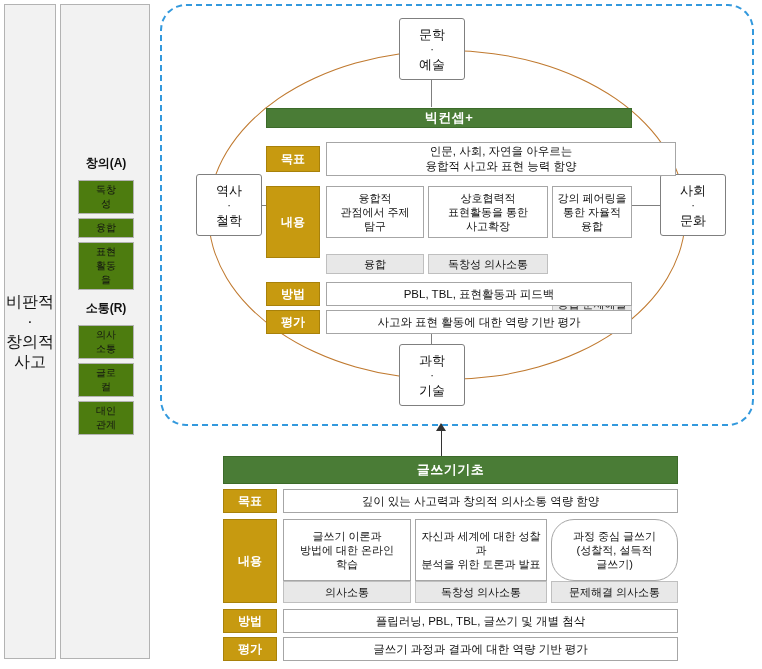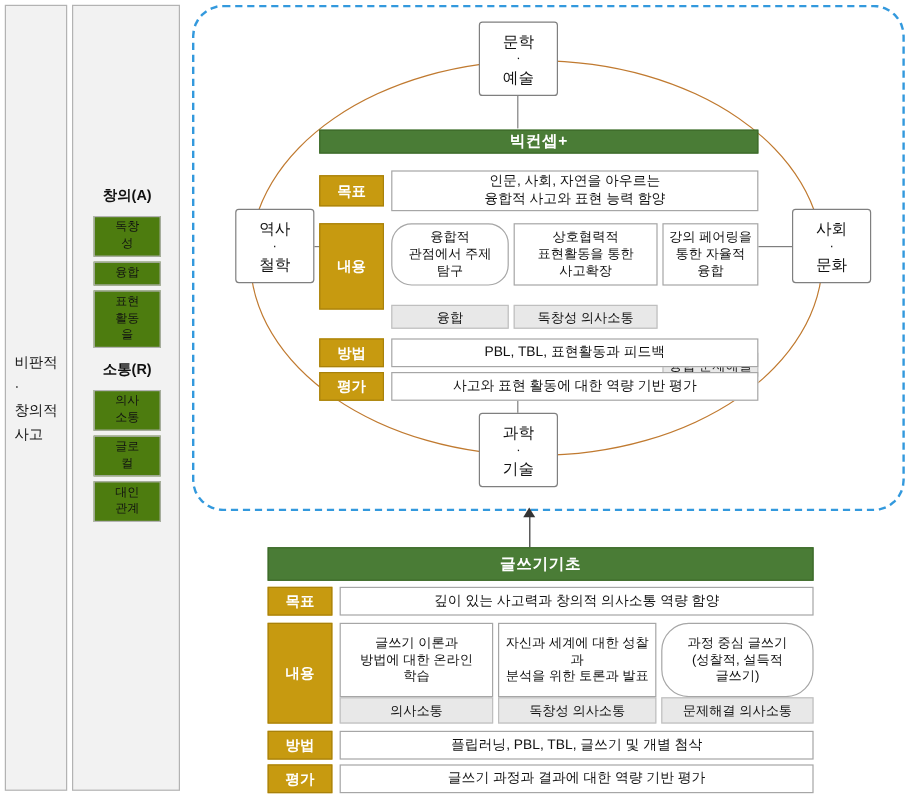--- a/index.html
+++ b/index.html
@@ -29,22 +29,23 @@
   #panel-core {
     left: 4px;
     top: 4px;
     width: 52px;
     height: 655px;
     display: flex;
     align-items: center;
     justify-content: center;
   }
   #panel-core .core-text {
-    font-size: 12px;
+    font-size: 16px;
     line-height: 20px;
+    text-align: center;
     color: #111;
   }
   #panel-competency {
     left: 60px;
     top: 4px;
     width: 90px;
     height: 655px;
   }
   .comp-group {
     position: absolute;
@@ -210,24 +211,24 @@
     color: #111;
     font-size: 11px;
     display: flex;
     align-items: center;
     justify-content: center;
     text-align: center;
   }
 
   
   #chip-goal-1   { left: 266px; top: 146px; width: 54px; height: 26px; }
-  #box-goal-1    { left: 326px; top: 142px; width: 306px; height: 34px; }
+  #box-goal-1    { left: 326px; top: 142px; width: 350px; height: 34px; }
 
   #chip-content-1{ left: 266px; top: 186px; width: 54px; height: 72px; }
-  #box-c1a { left: 326px; top: 186px; width: 98px; height: 52px; border-radius: 17px; }
+  #box-c1a { left: 326px; top: 186px; width: 98px; height: 52px; }
   #box-c1b { left: 428px; top: 186px; width: 120px; height: 52px; }
   #box-c1c { left: 552px; top: 186px; width: 80px;  height: 52px; }
 
   #gray-1a { left: 326px; top: 254px; width: 98px;  height: 20px; }
   #gray-1b { left: 428px; top: 254px; width: 120px; height: 20px; }
   #gray-1c { left: 552px; top: 254px; width: 80px;  height: 20px; margin-top: 40px; }
 
   #chip-method-1 { left: 266px; top: 282px; width: 54px; height: 24px; }
   #box-method-1  { left: 326px; top: 282px; width: 306px; height: 24px; }
 

